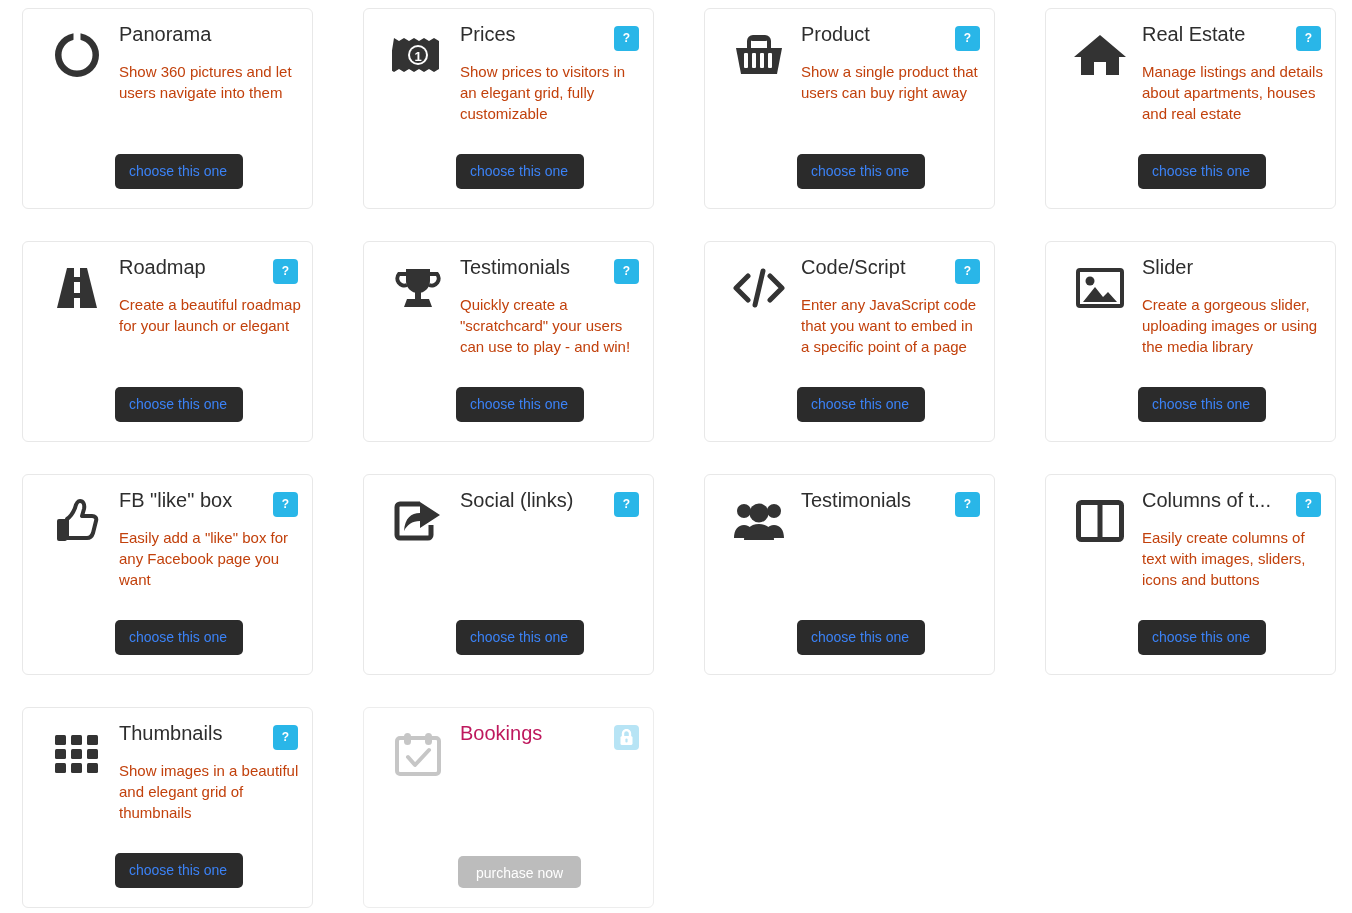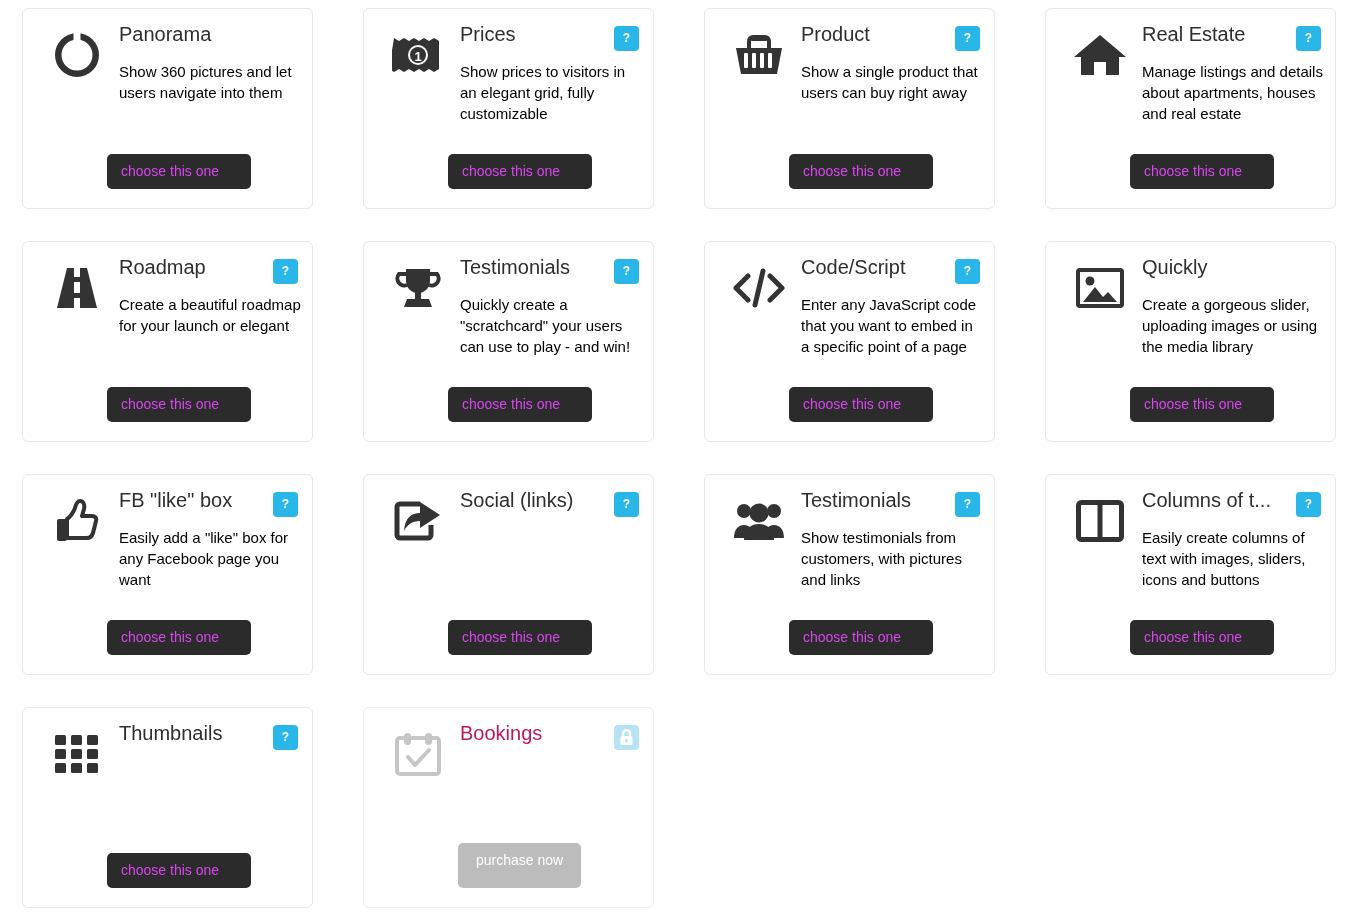--- a/index.html
+++ b/index.html
@@ -71,21 +71,21 @@
   }
   .card.disabled .card-title { color: #be185d; }
 
   .card-desc {
     position: absolute;
     left: 96px;
     top: 52px;
     width: 182px;
     font-size: 15px;
     line-height: 21px;
-    color: #000000;
+    color: #c2410c;
   }
   .card.disabled .card-desc { color: #cfcfcf; }
 
   .badge {
     position: absolute;
     top: 17px;
     right: 14px;
     width: 25px;
     height: 25px;
     border-radius: 4px;
@@ -101,39 +101,39 @@
     background: #b7e4f5;
     color: #ffffff;
     display: flex;
     align-items: center;
     justify-content: center;
   }
   .badge.lock svg { display: block; }
 
   .cta {
     position: absolute;
-    left: 84px;
+    left: 92px;
     bottom: 19px;
     display: inline-block;
     background: #2b2b2b;
-    color: #d946ef;
+    color: #3b82f6;
     font-size: 14px;
     line-height: 1;
-    padding: 10px 32px 11px 14px;
+    padding: 10px 16px 11px 14px;
     border: none;
     border-radius: 5px;
     cursor: pointer;
     font-family: "Liberation Sans", sans-serif;
     white-space: nowrap;
   }
   .cta.purchase {
     background: #bcbcbc;
     color: #ffffff;
     left: 94px;
-    padding: 10px 18px 21px 18px;
+    padding: 10px 18px 8px 18px;
   }
 </style>
 </head>
 <body>
 
 <div id="grid">
     <div class="card">
       <div class="card-inner">
         <div class="icon-box">
           <svg width="50" height="50" viewBox="0 0 50 50">
@@ -241,21 +241,21 @@
     </div>
     <div class="card">
       <div class="card-inner">
         <div class="icon-box">
           <svg width="48" height="40" viewBox="0 0 48 40">
             <rect x="2" y="2" width="44" height="36" rx="2" fill="none" stroke="currentColor" stroke-width="4"></rect>
             <circle cx="14" cy="13" r="4.5" fill="currentColor"></circle>
             <path fill="currentColor" d="M7 34l12-15 8 10 5-5 9 10z"></path>
           </svg>
         </div>
-        <div class="card-title">Quickly</div>
+        <div class="card-title">Slider</div>
         <div class="card-desc">Create a gorgeous slider, uploading images or using the media library</div>
         <button class="cta">choose this one</button>
       </div>
     </div>
     <div class="card">
       <div class="card-inner">
         <div class="icon-box">
           <svg width="48" height="48" viewBox="0 0 48 48">
             <path fill="none" stroke="currentColor" stroke-width="4" stroke-linejoin="round" d="M14 22c3-2 6-6 8-11 1-4 2-7 5-7s5 3 4 8l-2 7h10c3 0 5 2 4 5l-3 12c-1 3-3 5-6 5H14z"></path>
             <rect x="4" y="22" width="10" height="22" rx="2" fill="currentColor"></rect>
@@ -286,21 +286,20 @@
           <svg width="50" height="42" viewBox="0 0 50 42">
             <circle cx="10" cy="11" r="7" fill="currentColor"></circle>
             <circle cx="40" cy="11" r="7" fill="currentColor"></circle>
             <path fill="currentColor" d="M0 38c0-8 4-13 10-13s10 5 10 13zM30 38c0-8 4-13 10-13s10 5 10 13z"></path>
             <circle cx="25" cy="13" r="9.5" fill="currentColor"></circle>
             <path fill="currentColor" d="M10 40c0-10 6-16 15-16s15 6 15 16z"></path>
           </svg>
         </div>
         <div class="badge">?</div>
         <div class="card-title">Testimonials</div>
-        <div class="card-desc">Show testimonials from customers, with pictures and links</div>
         <button class="cta">choose this one</button>
       </div>
     </div>
     <div class="card">
       <div class="card-inner">
         <div class="icon-box">
           <svg width="48" height="42" viewBox="0 0 48 42">
             <rect x="2.5" y="2.5" width="43" height="37" rx="3" fill="none" stroke="currentColor" stroke-width="5"></rect>
             <rect x="21.5" y="2.5" width="5" height="37" fill="currentColor"></rect>
           </svg>
@@ -323,20 +322,21 @@
               <rect x="18" y="16" width="11" height="10" rx="1.5"></rect>
               <rect x="34" y="16" width="11" height="10" rx="1.5"></rect>
               <rect x="2" y="30" width="11" height="10" rx="1.5"></rect>
               <rect x="18" y="30" width="11" height="10" rx="1.5"></rect>
               <rect x="34" y="30" width="11" height="10" rx="1.5"></rect>
             </g>
           </svg>
         </div>
         <div class="badge">?</div>
         <div class="card-title">Thumbnails</div>
+        <div class="card-desc">Show images in a beautiful and elegant grid of thumbnails</div>
         <button class="cta">choose this one</button>
       </div>
     </div>
     <div class="card disabled">
       <div class="card-inner">
         <div class="icon-box">
           <svg width="48" height="46" viewBox="0 0 48 46">
             <rect x="10" y="2" width="7" height="12" rx="3.5" fill="currentColor"></rect>
             <rect x="31" y="2" width="7" height="12" rx="3.5" fill="currentColor"></rect>
             <rect x="3" y="7" width="42" height="36" rx="3" fill="none" stroke="currentColor" stroke-width="4"></rect>

